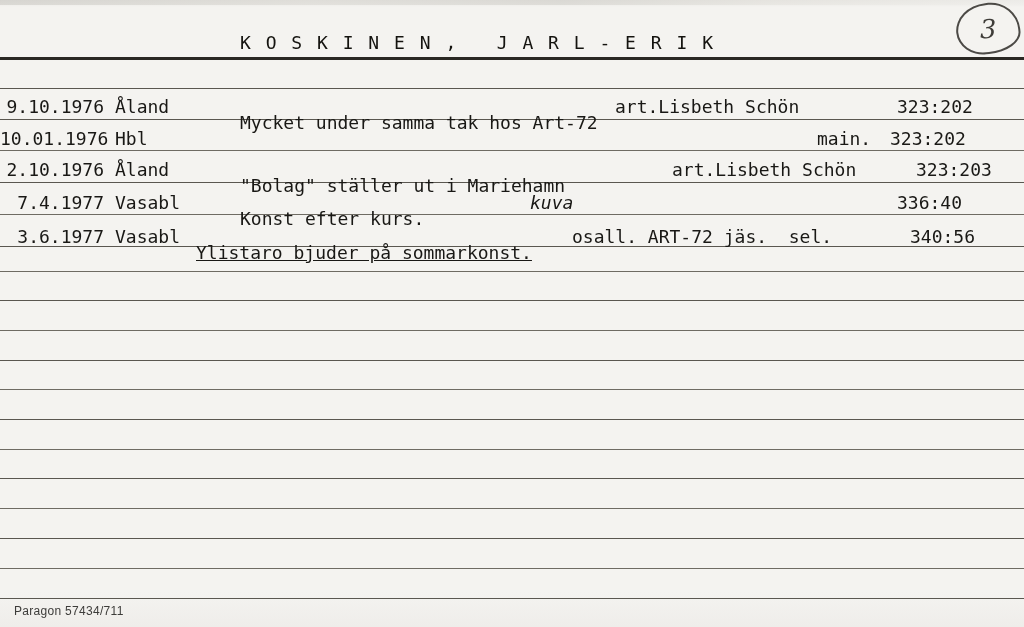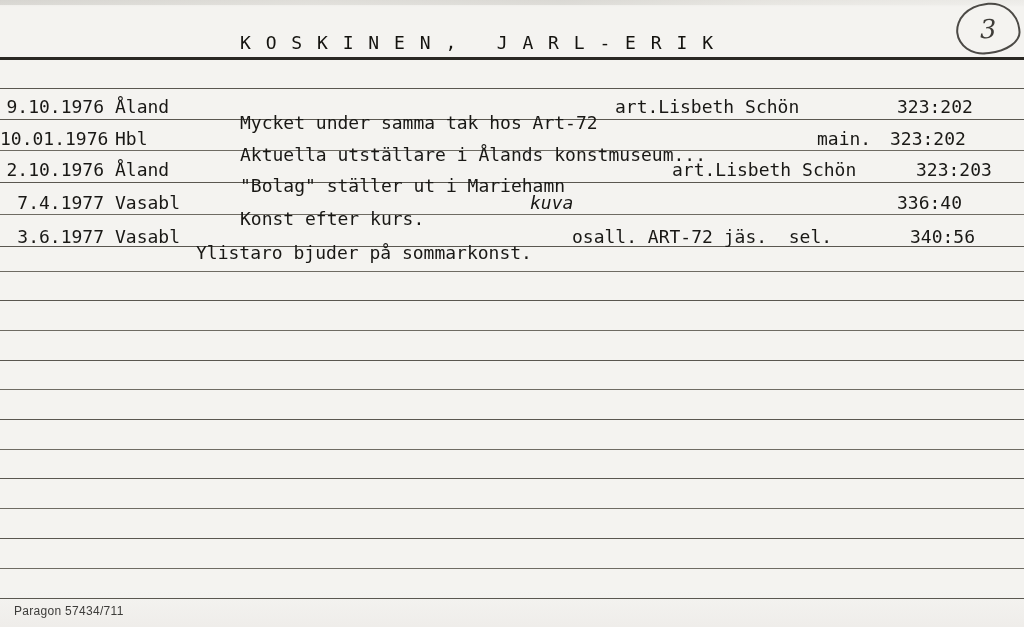--- a/index.html
+++ b/index.html
@@ -26,21 +26,21 @@
     background:transparent;
   }
   .page-circle span{
     font-family:"DejaVu Serif",serif;font-size:26px;color:#3f3d39;
     transform:rotate(4deg);font-style:italic;
   }
   .row span{position:absolute;font-size:18px;white-space:pre;color:#191815;}
   .row .date{left:0;top:0;width:104px;text-align:right;}
   .row .source{left:115px;top:0;}
   .row .title{left:240px;top:16px;}
-  .row .title.shift{left:196px;}
+  .row .title.shift{left:196px;text-decoration:underline;}
   .row .note{top:0;}
   .row .ref{top:0;}
   .row{position:absolute;left:0;width:1024px;height:24px;}
   #row1{top:96px;} #row2{top:128px;} #row3{top:159px;} #row4{top:192px;} #row5{top:226px;}
   #row1 .note{left:615px;} #row2 .note{left:817px;} #row3 .note{left:672px;}
   #row4 .note{left:530px;font-style:italic;} #row5 .note{left:572px;text-align:right;}
   #row1 .ref{left:897px;} #row2 .ref{left:890px;} #row3 .ref{left:916px;}
   #row4 .ref{left:897px;} #row5 .ref{left:910px;}
   .footer-text{
     position:absolute;left:14px;top:604px;
@@ -92,21 +92,20 @@
     <span class="date">9.10.1976</span>
     <span class="source">Åland</span>
     <span class="title">Mycket under samma tak hos Art-72</span>
     <span class="note">art.Lisbeth Schön</span>
     <span class="ref">323:202</span>
   </div>
 
   <div class="row" id="row2">
     <span class="date">10.01.1976</span>
     <span class="source">Hbl</span>
-    <span class="title">Aktuella utställare i Ålands konstmuseum...</span>
     <span class="note">main.</span>
     <span class="ref">323:202</span>
   </div>
 
   <div class="row" id="row3">
     <span class="date">2.10.1976</span>
     <span class="source">Åland</span>
     <span class="title">"Bolag" ställer ut i Mariehamn</span>
     <span class="note">art.Lisbeth Schön</span>
     <span class="ref">323:203</span>

